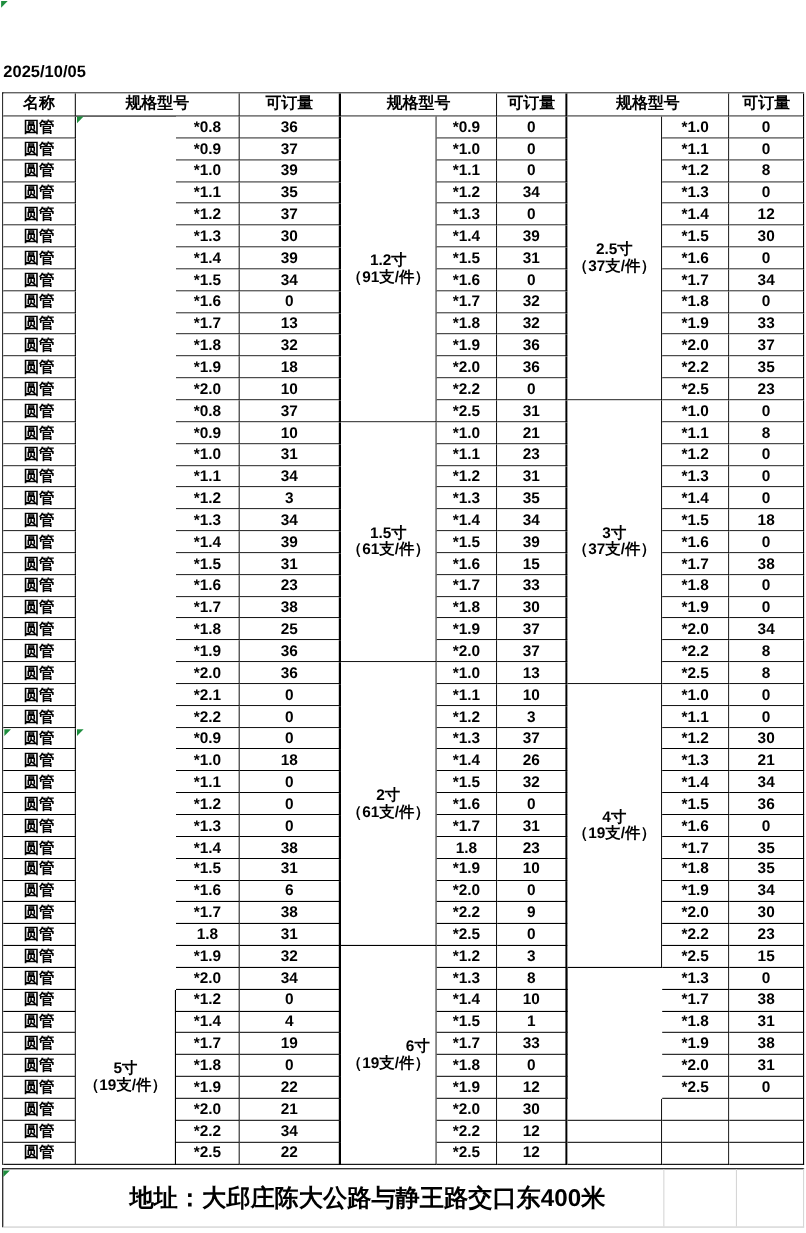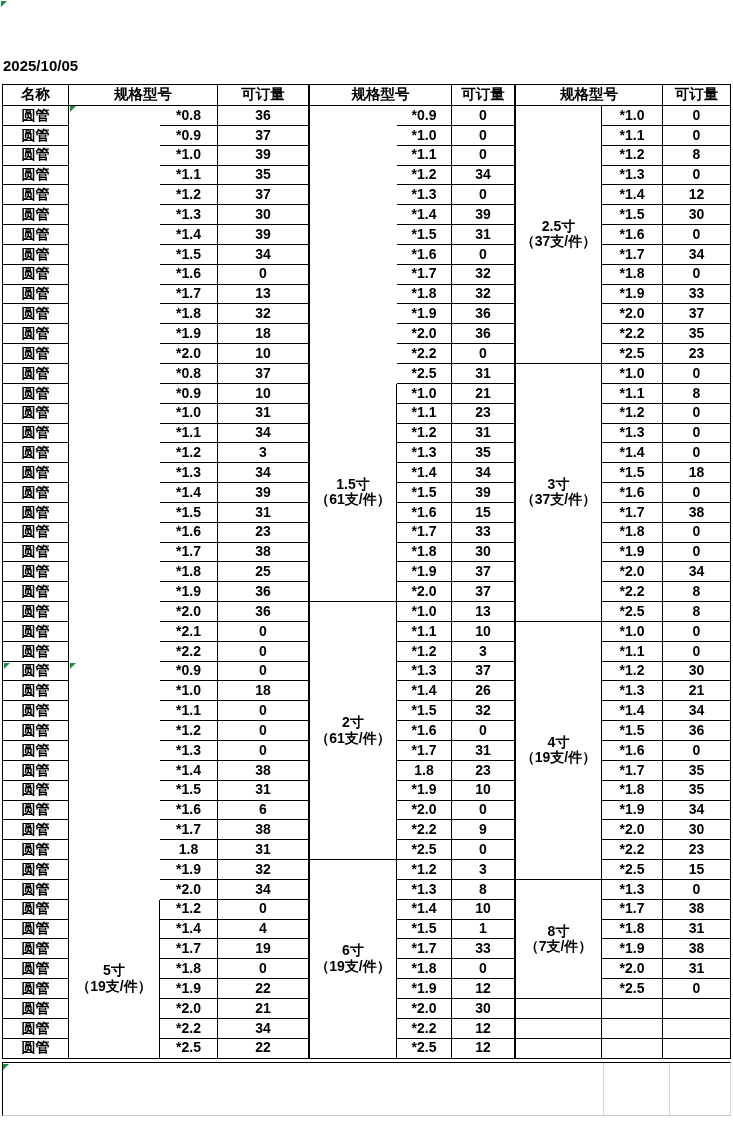--- a/index.html
+++ b/index.html
@@ -197,20 +197,22 @@
       <div class="cell" style="grid-area: 45 / 3;">*1.8</div>
       <div class="cell sep" style="grid-area: 45 / 4;">0</div>
       <div class="cell" style="grid-area: 46 / 3;">*1.9</div>
       <div class="cell sep" style="grid-area: 46 / 4;">22</div>
       <div class="cell" style="grid-area: 47 / 3;">*2.0</div>
       <div class="cell sep" style="grid-area: 47 / 4;">21</div>
       <div class="cell" style="grid-area: 48 / 3;">*2.2</div>
       <div class="cell sep" style="grid-area: 48 / 4;">34</div>
       <div class="cell" style="grid-area: 49 / 3;">*2.5</div>
       <div class="cell sep" style="grid-area: 49 / 4;">22</div>
+      <div class="cell group" style="grid-area: 2 / 5 / span 14;">1.2寸
+（91支/件）</div>
       <div class="cell" style="grid-area: 2 / 6;">*0.9</div>
       <div class="cell sep" style="grid-area: 2 / 7;">0</div>
       <div class="cell" style="grid-area: 3 / 6;">*1.0</div>
       <div class="cell sep" style="grid-area: 3 / 7;">0</div>
       <div class="cell" style="grid-area: 4 / 6;">*1.1</div>
       <div class="cell sep" style="grid-area: 4 / 7;">0</div>
       <div class="cell" style="grid-area: 5 / 6;">*1.2</div>
       <div class="cell sep" style="grid-area: 5 / 7;">34</div>
       <div class="cell" style="grid-area: 6 / 6;">*1.3</div>
       <div class="cell sep" style="grid-area: 6 / 7;">0</div>
@@ -277,21 +279,21 @@
       <div class="cell" style="grid-area: 35 / 6;">1.8</div>
       <div class="cell sep" style="grid-area: 35 / 7;">23</div>
       <div class="cell" style="grid-area: 36 / 6;">*1.9</div>
       <div class="cell sep" style="grid-area: 36 / 7;">10</div>
       <div class="cell" style="grid-area: 37 / 6;">*2.0</div>
       <div class="cell sep" style="grid-area: 37 / 7;">0</div>
       <div class="cell" style="grid-area: 38 / 6;">*2.2</div>
       <div class="cell sep" style="grid-area: 38 / 7;">9</div>
       <div class="cell" style="grid-area: 39 / 6;">*2.5</div>
       <div class="cell sep" style="grid-area: 39 / 7;">0</div>
-      <div class="cell group" style="grid-area: 40 / 5 / span 10;">6寸
+      <div class="cell group" style="grid-area: 40 / 5 / span 10; text-align: right;">6寸
 （19支/件）</div>
       <div class="cell" style="grid-area: 40 / 6;">*1.2</div>
       <div class="cell sep" style="grid-area: 40 / 7;">3</div>
       <div class="cell" style="grid-area: 41 / 6;">*1.3</div>
       <div class="cell sep" style="grid-area: 41 / 7;">8</div>
       <div class="cell" style="grid-area: 42 / 6;">*1.4</div>
       <div class="cell sep" style="grid-area: 42 / 7;">10</div>
       <div class="cell" style="grid-area: 43 / 6;">*1.5</div>
       <div class="cell sep" style="grid-area: 43 / 7;">1</div>
       <div class="cell" style="grid-area: 44 / 6;">*1.7</div>
@@ -383,22 +385,20 @@
       <div class="cell" style="grid-area: 36 / 9;">*1.8</div>
       <div class="cell" style="grid-area: 36 / 10;">35</div>
       <div class="cell" style="grid-area: 37 / 9;">*1.9</div>
       <div class="cell" style="grid-area: 37 / 10;">34</div>
       <div class="cell" style="grid-area: 38 / 9;">*2.0</div>
       <div class="cell" style="grid-area: 38 / 10;">30</div>
       <div class="cell" style="grid-area: 39 / 9;">*2.2</div>
       <div class="cell" style="grid-area: 39 / 10;">23</div>
       <div class="cell" style="grid-area: 40 / 9;">*2.5</div>
       <div class="cell" style="grid-area: 40 / 10;">15</div>
-      <div class="cell group" style="grid-area: 41 / 8 / span 6;">8寸
-（7支/件）</div>
       <div class="cell" style="grid-area: 41 / 9;">*1.3</div>
       <div class="cell" style="grid-area: 41 / 10;">0</div>
       <div class="cell" style="grid-area: 42 / 9;">*1.7</div>
       <div class="cell" style="grid-area: 42 / 10;">38</div>
       <div class="cell" style="grid-area: 43 / 9;">*1.8</div>
       <div class="cell" style="grid-area: 43 / 10;">31</div>
       <div class="cell" style="grid-area: 44 / 9;">*1.9</div>
       <div class="cell" style="grid-area: 44 / 10;">38</div>
       <div class="cell" style="grid-area: 45 / 9;">*2.0</div>
       <div class="cell" style="grid-area: 45 / 10;">31</div>
@@ -409,20 +409,21 @@
       <div class="cell" style="grid-area: 47 / 10;"></div>
       <div class="cell" style="grid-area: 48 / 8;"></div>
       <div class="cell" style="grid-area: 48 / 9;"></div>
       <div class="cell" style="grid-area: 48 / 10;"></div>
       <div class="cell" style="grid-area: 49 / 8;"></div>
       <div class="cell" style="grid-area: 49 / 9;"></div>
       <div class="cell" style="grid-area: 49 / 10;"></div>
     </div>
 
   <div class="addr-row">
+    <div class="addr-text">地址：大邱庄陈大公路与静王路交口东400米</div>
     <div class="gridline-v" style="left:600px"></div>
     <div class="gridline-v" style="left:666px"></div>
   </div>
 
   <div class="tri" style="left:1px; top:1px"></div>
   <div class="tri" style="left:70px; top:106px"></div>
   <div class="tri" style="left:70px; top:663px"></div>
   <div class="tri" style="left:4px;  top:663px"></div>
   <div class="tri" style="left:3px;  top:1064px"></div>
 </div>

